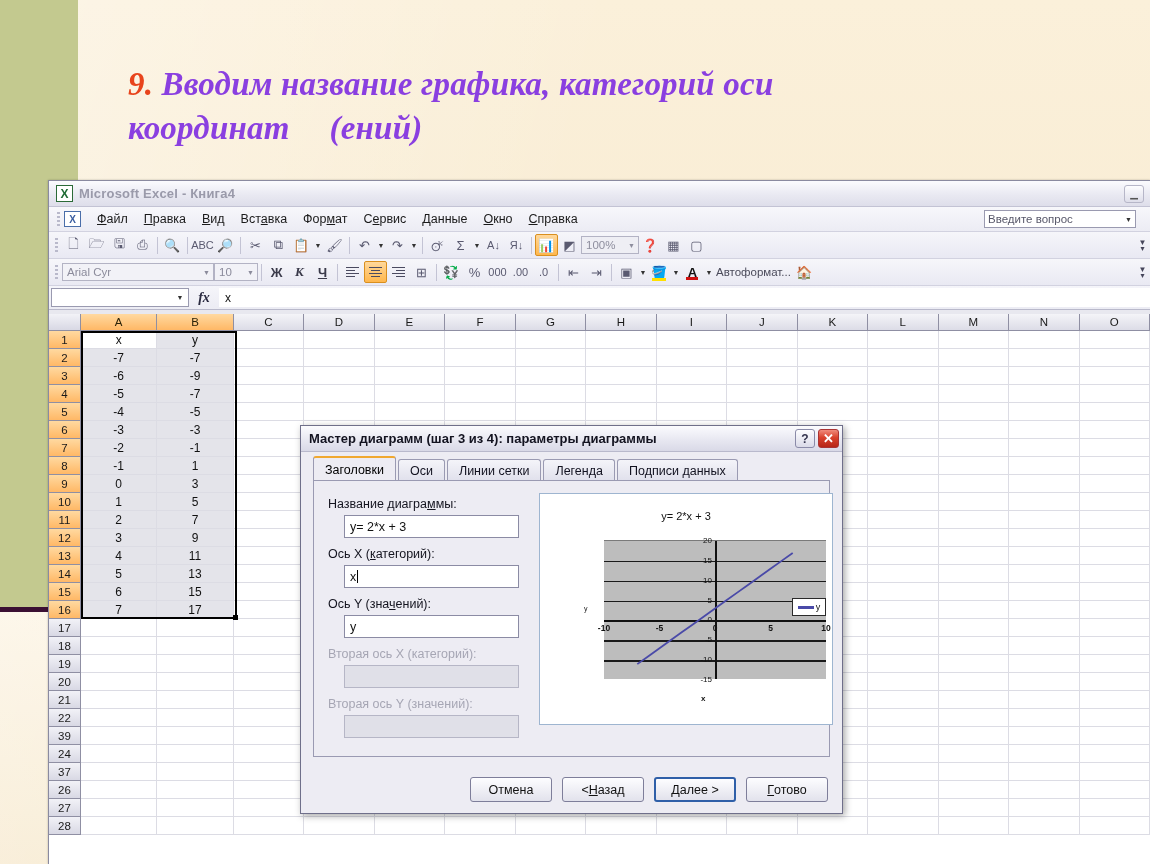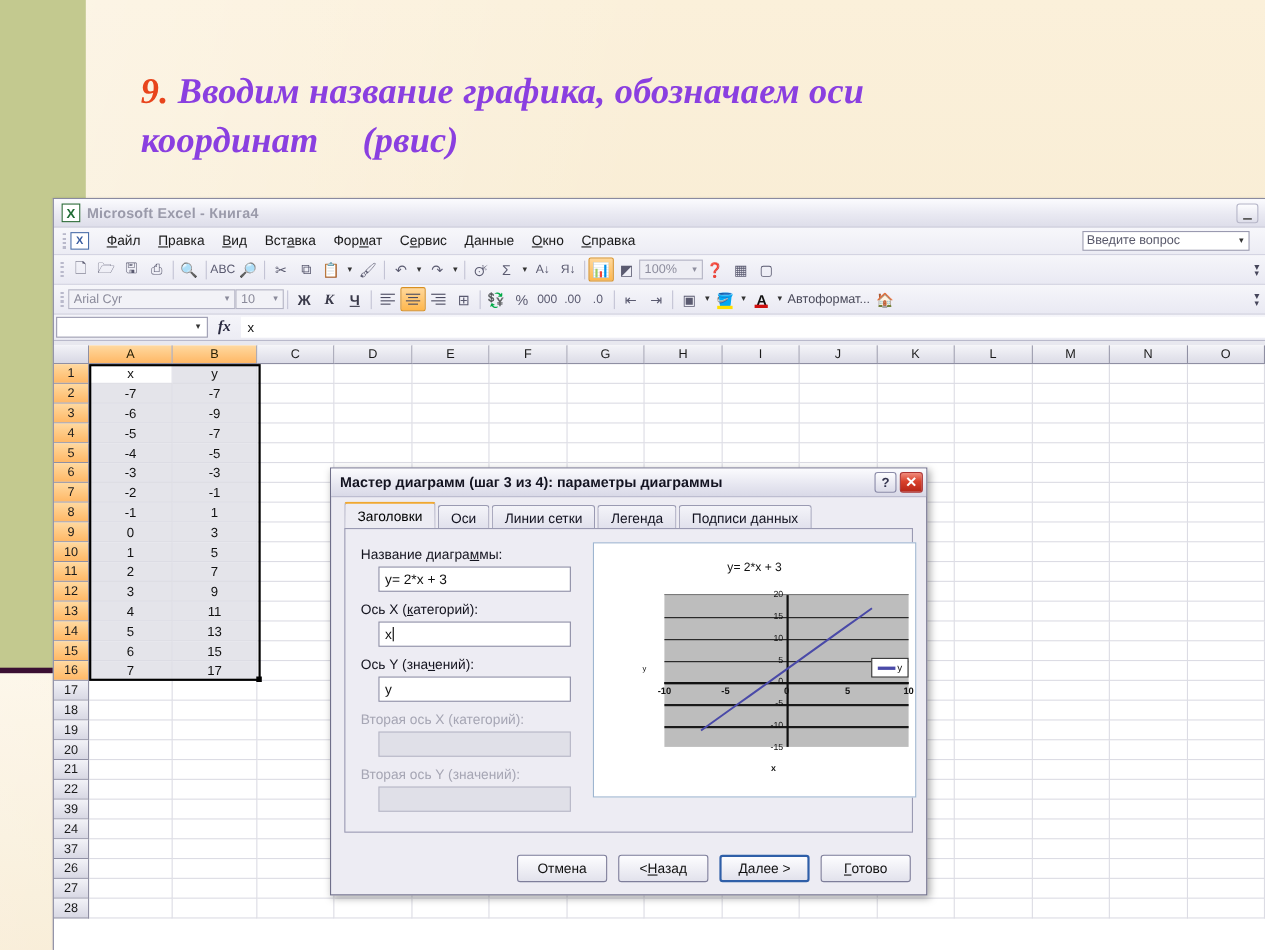--- a/index.html
+++ b/index.html
@@ -188,22 +188,22 @@
 </style>
 </head>
 <body>
 
 <div id="slide-bg"></div>
 <div id="left-band"></div>
 <div id="left-rule"></div>
 
 <div id="slide-title">
   <span class="num">9.</span>
-  <span>Вводим название графика, обозначаем оси</span><br>
-  <span>координат</span><span class="gap"></span><span>(рвис)</span>
+  <span>Вводим название графика, категорий оси</span><br>
+  <span>координат</span><span class="gap"></span><span>(ений)</span>
 </div>
 
 <div id="excel-window">
 
   <div class="titlebar">
     <div class="xl-logo">X</div>
     <div class="title-text">Microsoft Excel - Книга4</div>
     <div class="title-right">
       <div class="tb-btn">▁</div>
     </div>

